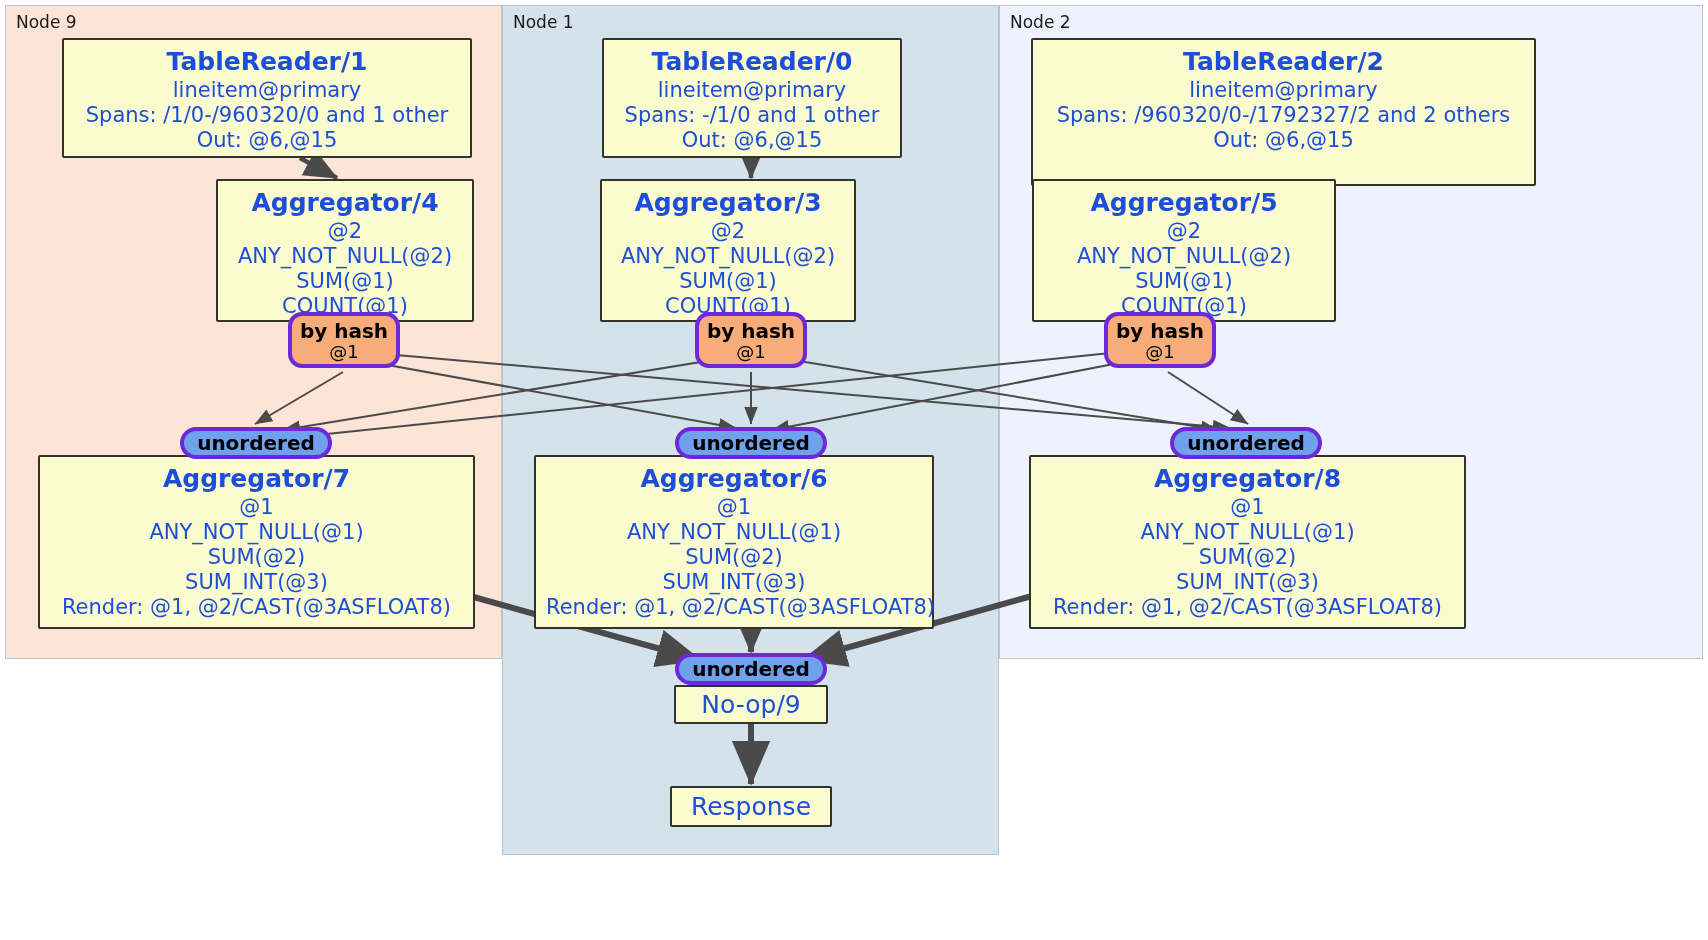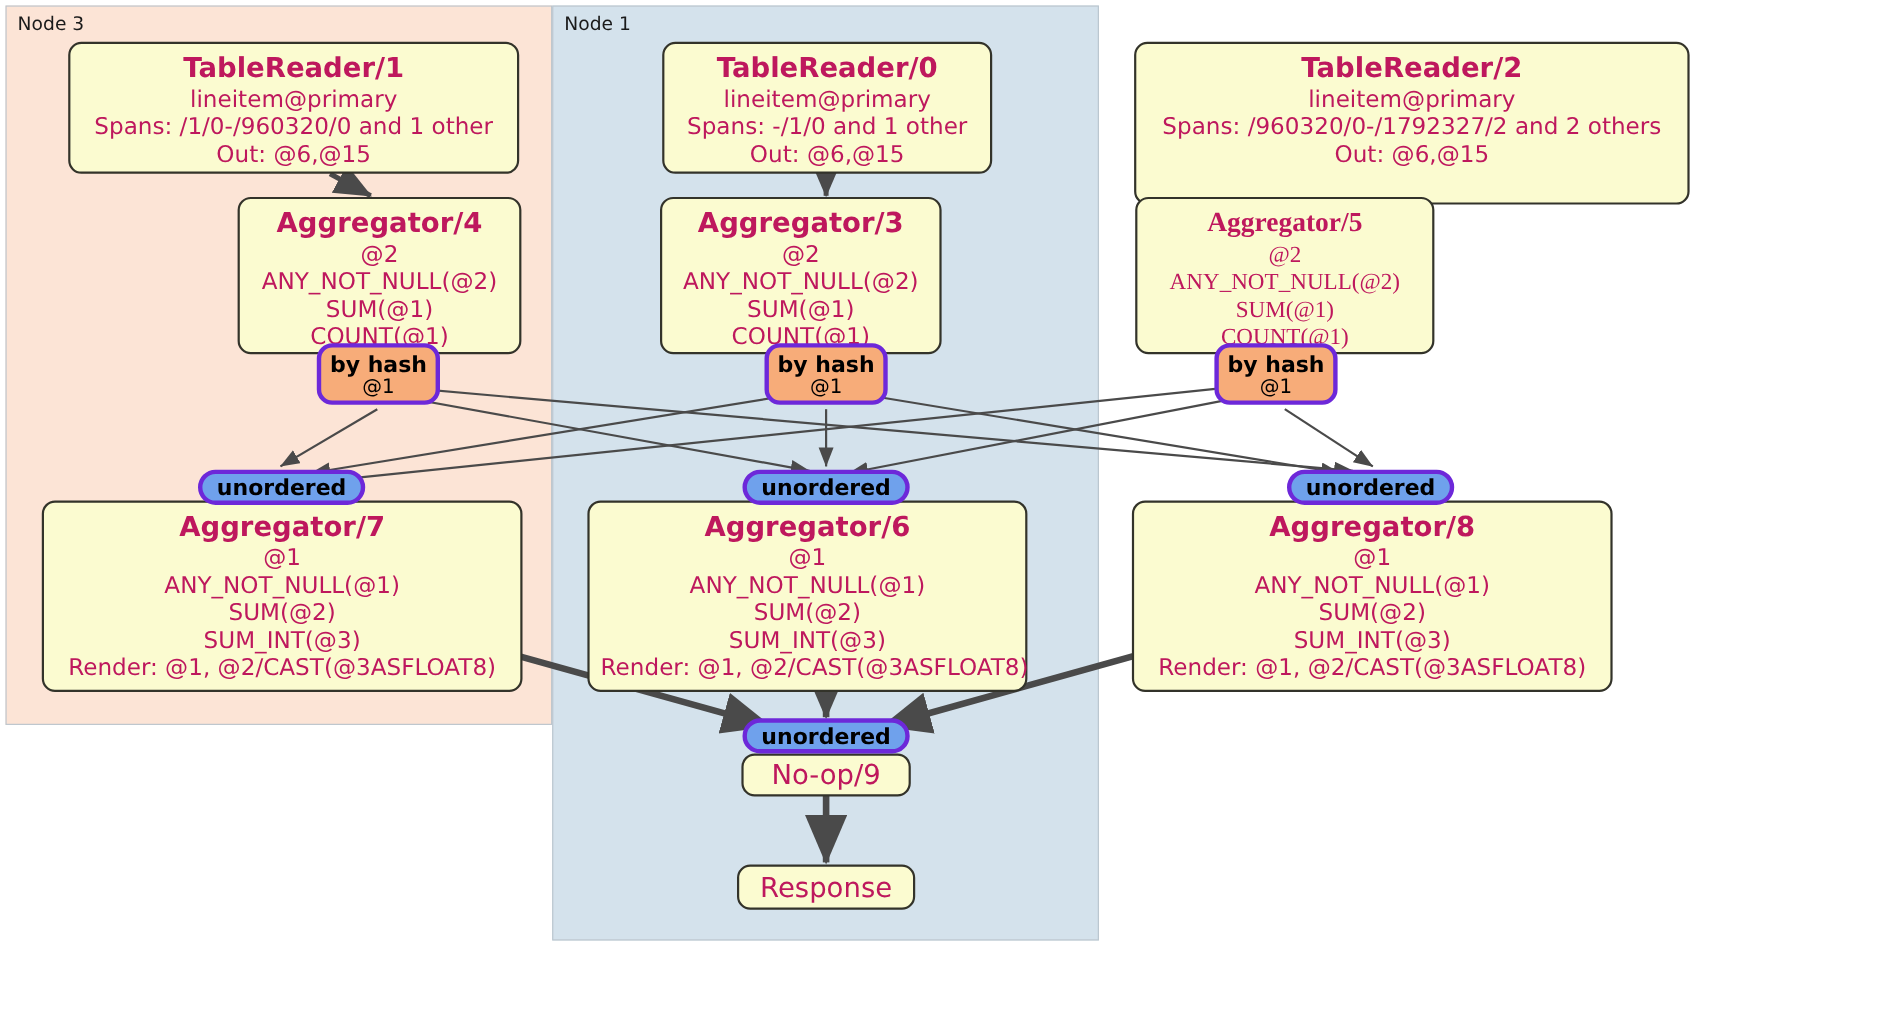--- a/index.html
+++ b/index.html
@@ -42,23 +42,23 @@
     height: 940px;
     pointer-events: none;
   }
 
   
   .box {
     position: absolute;
     box-sizing: border-box;
     background: #fbfbd0;
     border: 2px solid #33332a;
-    border-radius: 12px;
+    border-radius: 2px;
     text-align: center;
-    color: #be185d;
+    color: #1d4ed8;
     font-size: 21px;
     line-height: 1.19;
     padding: 6px 10px 7px 10px;
   }
   .box .ttl {
     font-weight: bold;
     font-size: 25px;
     line-height: 1.25;
     display: block;
     margin-bottom: 1px;
@@ -110,27 +110,30 @@
     align-items: flex-end;
     justify-content: center;
   }
 </style>
 </head>
 <body>
 
 <div id="stage">
 
   <div class="panel" style="left:5px; top:5px; width:497px; height:654px; background:#FCE4D6;">
-    <span class="panel-label">Node 3</span>
+    <span class="panel-label">Node 9</span>
   </div>
 
   <div class="panel" style="left:502px; top:5px; width:497px; height:850px; background:#D4E2EC;">
     <span class="panel-label">Node 1</span>
   </div>
 
+  <div class="panel" style="left:999px; top:5px; width:704px; height:654px; background:#EDF2FD;">
+    <span class="panel-label">Node 2</span>
+  </div>
 
   <svg id="edges" viewBox="0 0 1708 940">
     <defs>
       <marker id="ah" markerWidth="9" markerHeight="9" refX="7.2" refY="3.2" orient="auto" markerUnits="strokeWidth">
         <path d="M0,0 L7.5,3.2 L0,6.4 z" fill="#4a4a4a"></path>
       </marker>
       <marker id="ahthin" markerWidth="11" markerHeight="11" refX="8.6" refY="3.4" orient="auto" markerUnits="strokeWidth">
         <path d="M0,0 L8.8,3.4 L0,6.8 z" fill="#4a4a4a"></path>
       </marker>
     </defs>
@@ -191,21 +194,21 @@
   </div>
 
   <div class="box" style="left:600px; top:179px; width:256px; height:143px;">
     <span class="ttl">Aggregator/3</span>
     <span class="ln">@2</span>
     <span class="ln">ANY_NOT_NULL(@2)</span>
     <span class="ln">SUM(@1)</span>
     <span class="ln">COUNT(@1)</span>
   </div>
 
-  <div class="box" style="left:1032px; top:179px; width:272px; height:143px;font-family:Liberation Serif, serif;">
+  <div class="box" style="left:1032px; top:179px; width:304px; height:143px;">
     <span class="ttl">Aggregator/5</span>
     <span class="ln">@2</span>
     <span class="ln">ANY_NOT_NULL(@2)</span>
     <span class="ln">SUM(@1)</span>
     <span class="ln">COUNT(@1)</span>
   </div>
 
   <div class="badge hash" style="left:288px; top:312px; width:112px; height:56px;">
     <span class="h1">by hash</span>
     <span class="h2">@1</span>

